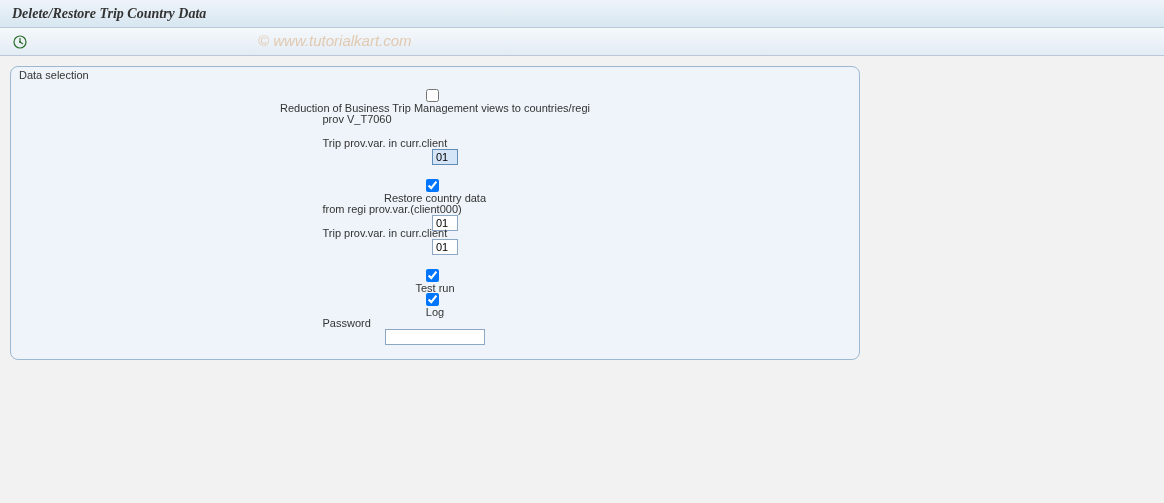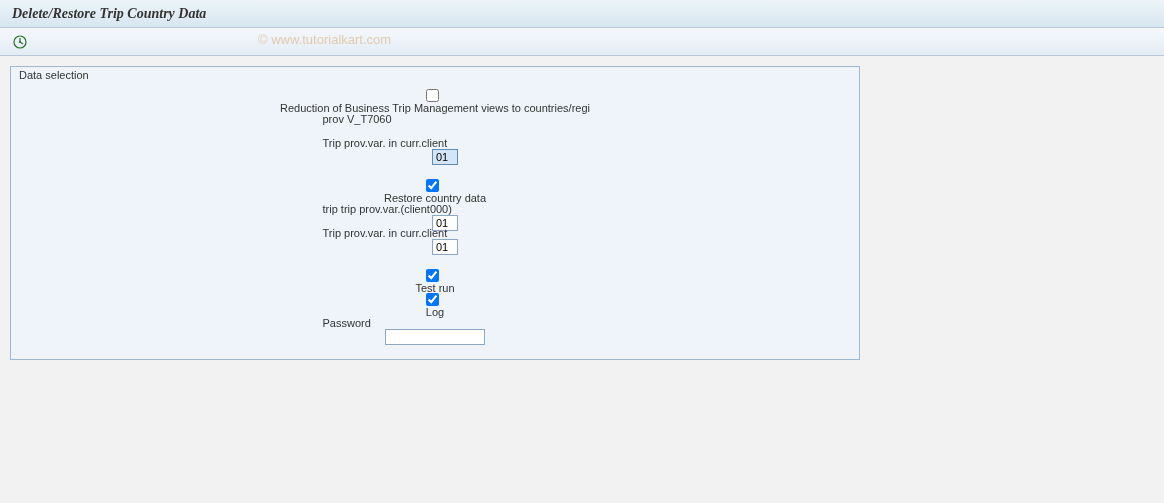--- a/index.html
+++ b/index.html
@@ -41,21 +41,21 @@
       justify-content: center;
       cursor: pointer;
     }
     .content-area {
       padding: 10px 10px;
       background: #f2f2f2;
     }
     .group-box {
       background: #eef4f9;
       border: 1px solid #9db9d1;
-      border-radius: 0;
+      border-radius: 8px;
       width: 850px;
       position: relative;
     }
     .group-legend {
       position: absolute;
       top: -1px;
       left: 8px;
       font-size: 11px;
       color: #333;
       padding: 3px 4px 0 0;
@@ -89,24 +89,25 @@
     .field-input.small { width: 26px; text-align: left; margin-left: 20px; }
     .field-input.highlight { background: #d4e5f7; border: 1px solid #5f8bb5; }
     .field-input.pw { width: 100px; }
     .spacer { height: 12px; }
     .spacer-sm { height: 6px; }
     .watermark {
       position: absolute;
       top: 32px;
       left: 258px;
       color: rgba(206,125,44,0.35);
-      font-size: 13px;
+      font-size: 15px;
       font-family: Arial, sans-serif;
       pointer-events: none;
       z-index: 50;
+      font-style: italic;
     }
     input[type="checkbox"]{
       width:13px; height:13px;
       vertical-align: middle;
     }
   </style>
 </head>
 <body>
 
 <div class="title-bar">
@@ -146,21 +147,21 @@
 
       <div class="spacer"></div>
       <div class="spacer-sm"></div>
 
       <div class="field-row">
         <input type="checkbox" class="chk" checked="" style="">
         <span class="field-label" style="width:auto">Restore country data</span>
       </div>
 
       <div class="field-row">
-        <span class="field-label">trip trip prov.var.(client000)</span>
+        <span class="field-label">from regi prov.var.(client000)</span>
         <input class="field-input small" value="01" style="">
       </div>
 
       <div class="field-row">
         <span class="field-label">Trip prov.var. in curr.client</span>
         <input class="field-input small" value="01" style="">
       </div>
 
       <div class="spacer"></div>
       <div class="spacer-sm"></div>

